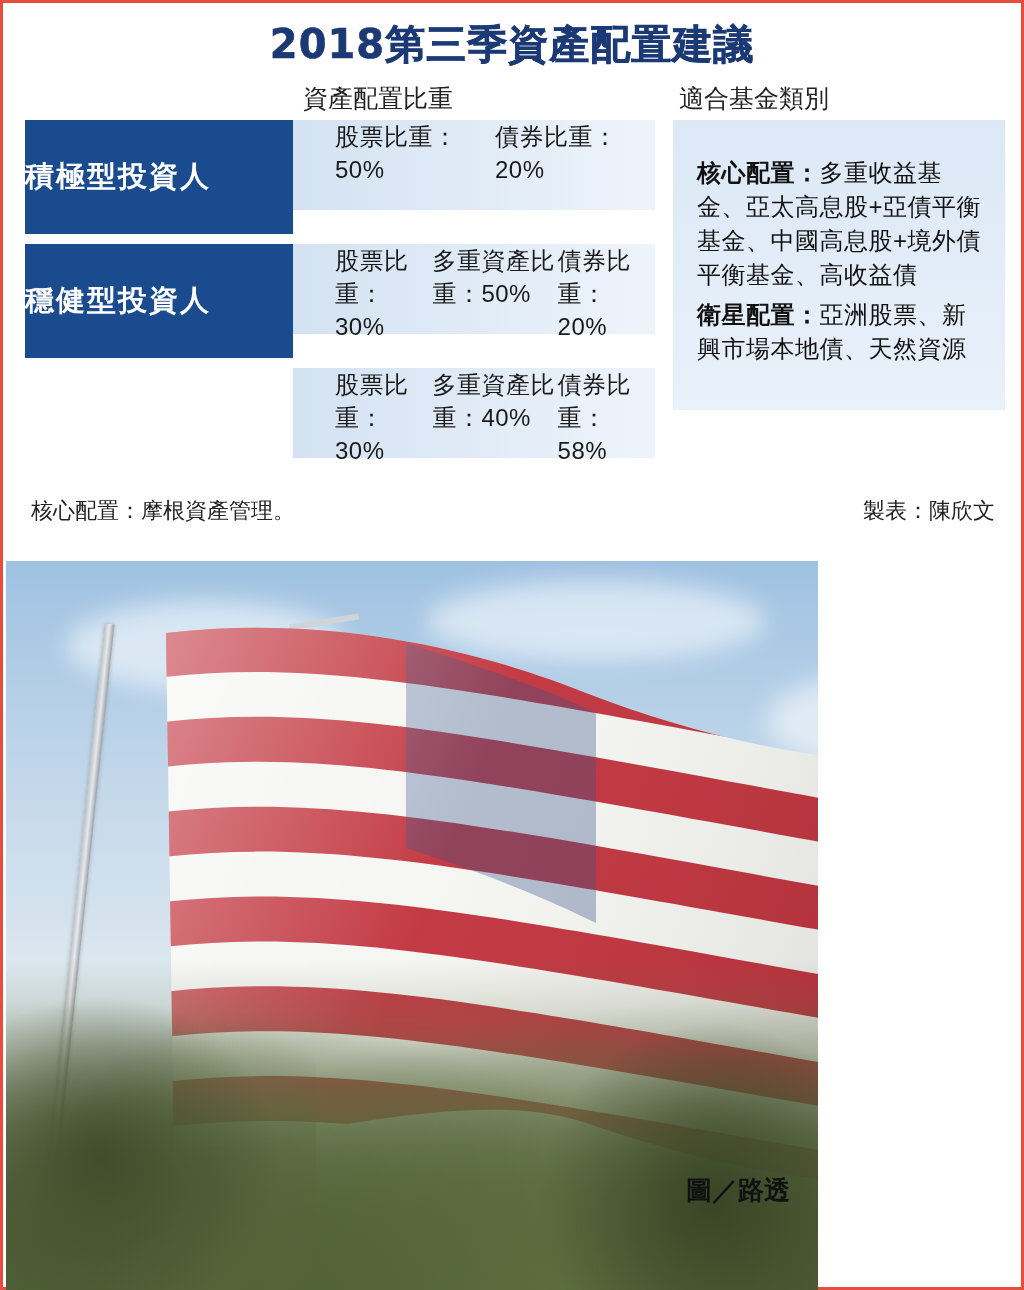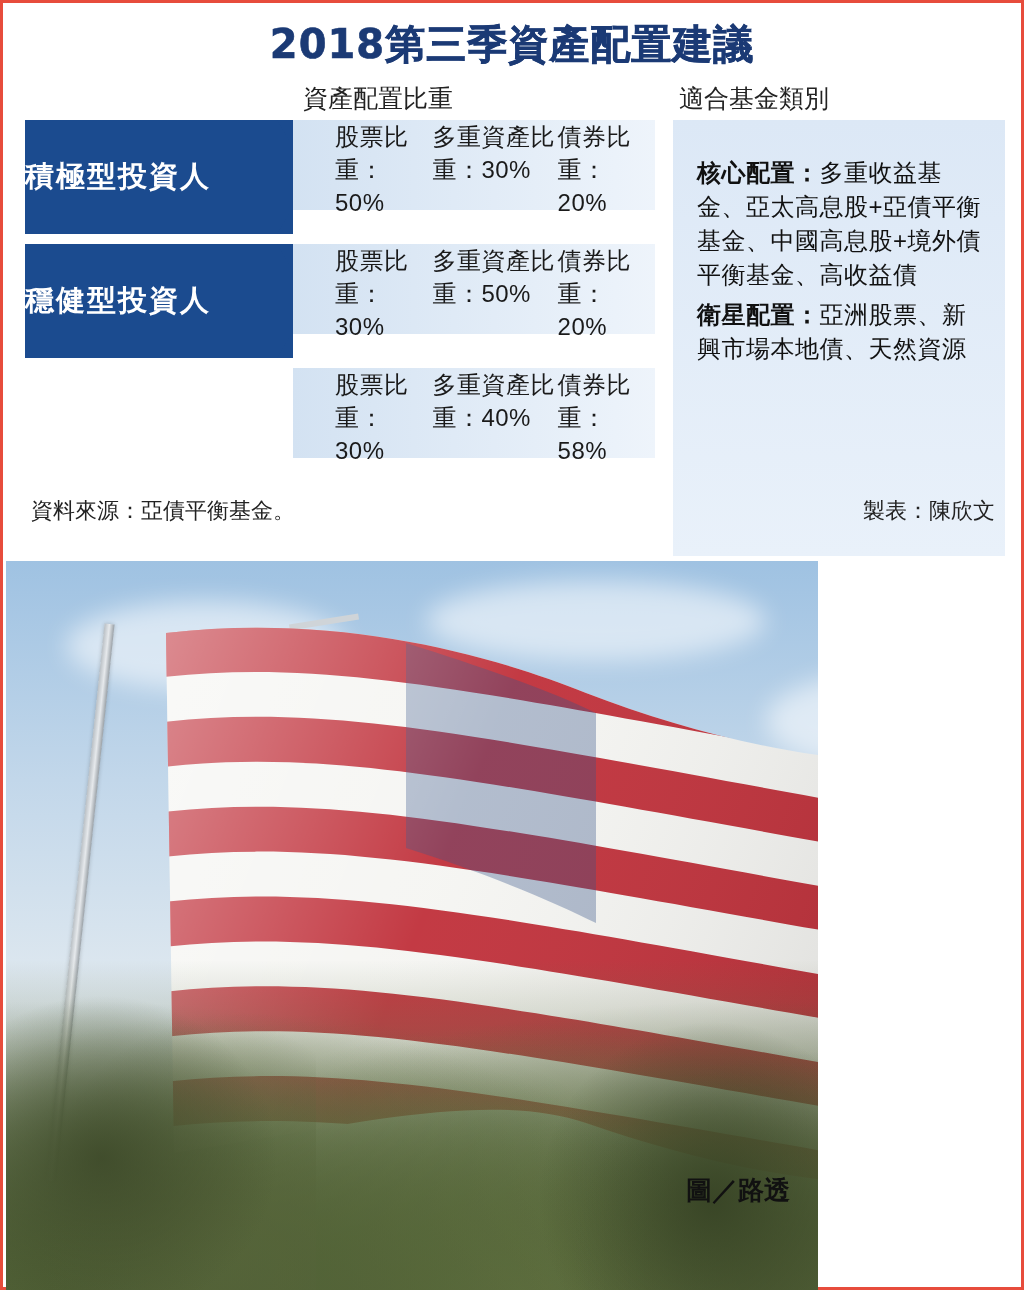--- a/index.html
+++ b/index.html
@@ -116,21 +116,21 @@
     color: #1a1a1a;
     line-height: 33px;
     letter-spacing: 0.5px;
   }
   
   .fund-panel {
     position: absolute;
     left: 648px;
     top: 0;
     width: 332px;
-    height: 436px;
+    height: 290px;
     background: linear-gradient(to bottom, #dce8f6, #e9f1fa);
     box-sizing: border-box;
     padding: 36px 16px 10px 24px;
   }
   .fund-block {
     margin-bottom: 6px;
   }
   .fund-text {
     font-size: 24px;
     line-height: 34px;
@@ -269,21 +269,20 @@
 
     <div class="rows">
 
       <div class="row">
         <div class="row-label">
           <span>積極型投資人</span>
           <span class="arrow"></span>
         </div>
         <div class="row-values">
           <span>股票比重：50%</span>
-          <span>多重資產比重：30%</span>
           <span>債券比重：20%</span>
         </div>
       </div>
 
       <div class="row">
         <div class="row-label">
           <span>穩健型投資人</span>
           <span class="arrow"></span>
         </div>
         <div class="row-values">
@@ -308,21 +307,21 @@
         <span class="fund-text"><b>核心配置：</b><span>多重收益基金、亞太高息股+亞債平衡基金、中國高息股+境外債平衡基金、高收益債</span></span>
       </div>
       <div class="fund-block">
         <span class="fund-text"><b>衛星配置：</b><span>亞洲股票、新興市場本地債、天然資源</span></span>
       </div>
     </div>
 
   </div>
 
   <div class="source-line">
-    <div class="source-left">資料來源：亞債平衡基金。</div>
+    <div class="source-left">核心配置：摩根資產管理。</div>
     <div class="source-right">製表：陳欣文</div>
   </div>
 
   <div class="photo">
     <div class="sky"></div>
 
     <div class="cloud" style="left:60px; top:40px; width:280px; height:90px;"></div>
     <div class="cloud" style="left:420px; top:20px; width:340px; height:80px;"></div>
     <div class="cloud" style="left:760px; top:110px; width:260px; height:100px;"></div>
     <div class="cloud" style="left:180px; top:300px; width:300px; height:70px; opacity:0.4;"></div>

